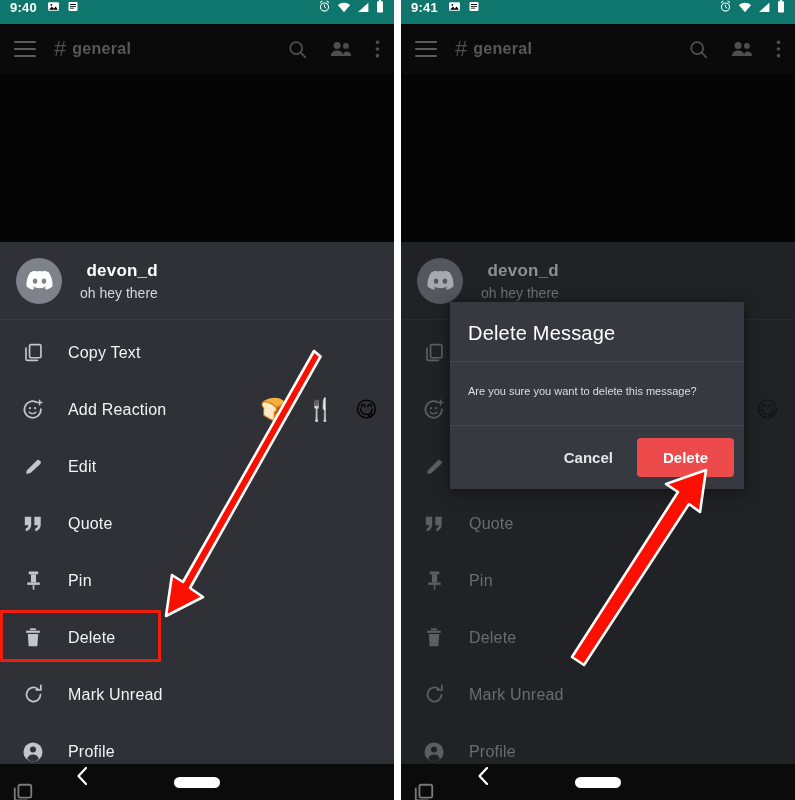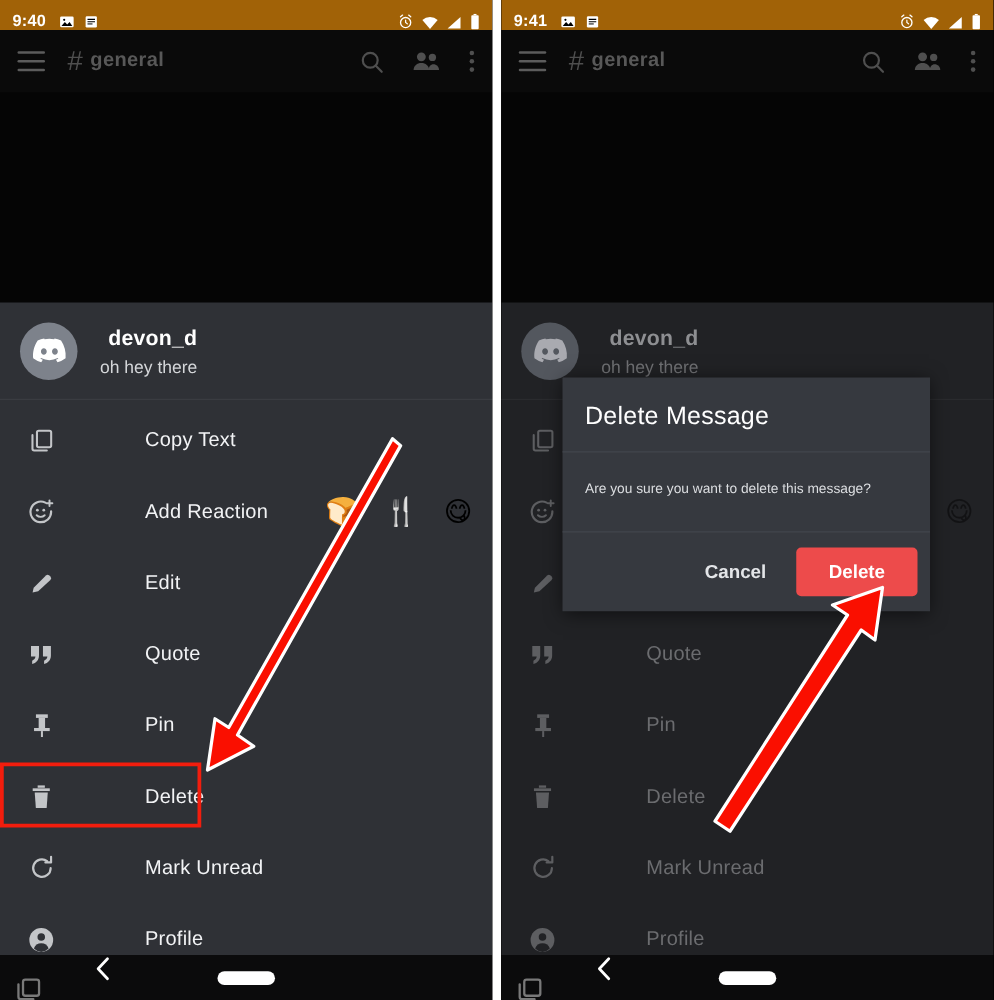--- a/index.html
+++ b/index.html
@@ -7,22 +7,22 @@
 
   .stage{position:relative;width:795px;height:800px;background:#000;}
 
   
   .panel{position:absolute;top:0;width:394px;height:800px;background:#060606;overflow:hidden;}
   .panel.left{left:0;}
   .panel.right{left:401px;}
   .gutter{position:absolute;top:0;left:394px;width:7px;height:800px;background:#ffffff;}
 
   
-  .statusbar{position:absolute;top:0;left:0;right:0;height:24px;background:#a16207;
-             display:flex;align-items:flex-end;padding:0 10px;box-sizing:border-box;}
+  .statusbar{position:absolute;top:0;left:0;right:0;height:24px;background:#0f766e;
+             display:flex;align-items:flex-start;padding:0 10px;box-sizing:border-box;}
   .sb-time{color:#fff;font-size:13px;font-weight:bold;letter-spacing:.2px;}
   .sb-left-icons{display:flex;align-items:center;gap:7px;margin-left:10px;}
   .sb-spacer{flex:1;}
   .sb-right-icons{display:flex;align-items:center;gap:6px;}
   .sb-ic{display:block;}
 
   
   .appheader{position:absolute;top:24px;left:0;right:0;height:50px;
              display:flex;align-items:center;padding:0 14px;box-sizing:border-box;background:#0a0a0a;}
   .hamburger{width:22px;height:16px;display:flex;flex-direction:column;justify-content:space-between;}
@@ -45,21 +45,21 @@
   .avatar{width:46px;height:46px;border-radius:50%;background:#7d828b;
           display:flex;align-items:center;justify-content:center;flex:0 0 auto;}
   .panel.right .avatar{background:#53575e;}
   .uinfo{margin-left:18px;display:flex;flex-direction:column;justify-content:center;}
   .uname{color:#fff;font-size:17px;font-weight:bold;letter-spacing:.2px;}
   .panel.right .uname{color:#8e8f92;}
   .umsg{color:#d4d6d9;font-size:14px;margin-top:4px;}
   .panel.right .umsg{color:#6f7073;}
 
   .menu{padding-top:4px;}
-  .mrow{height:57px;display:flex;align-items:center;padding:0 0 0 10px;box-sizing:border-box;position:relative;gap:48px;}
+  .mrow{height:57px;display:flex;align-items:center;padding:0 0 0 10px;box-sizing:border-box;position:relative;}
   .mico{width:46px;display:flex;align-items:center;justify-content:center;flex:0 0 auto;}
   .mlabel{color:#f2f3f5;font-size:16px;margin-left:12px;letter-spacing:.2px;}
   .panel.right .mlabel{color:#6b6c6f;}
   .emojis{position:absolute;right:16px;top:50%;transform:translateY(-50%);
           display:flex;align-items:center;gap:20px;font-size:22px;line-height:1;}
   .panel.right .emojis{opacity:.45;}
 
   
   .navbar{position:absolute;left:0;right:0;bottom:0;height:36px;background:#0b0b0c;
           display:flex;align-items:center;justify-content:center;}

